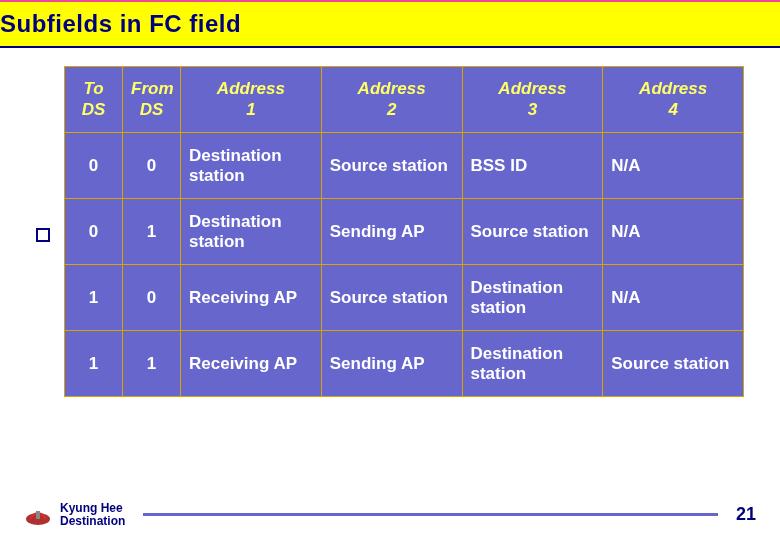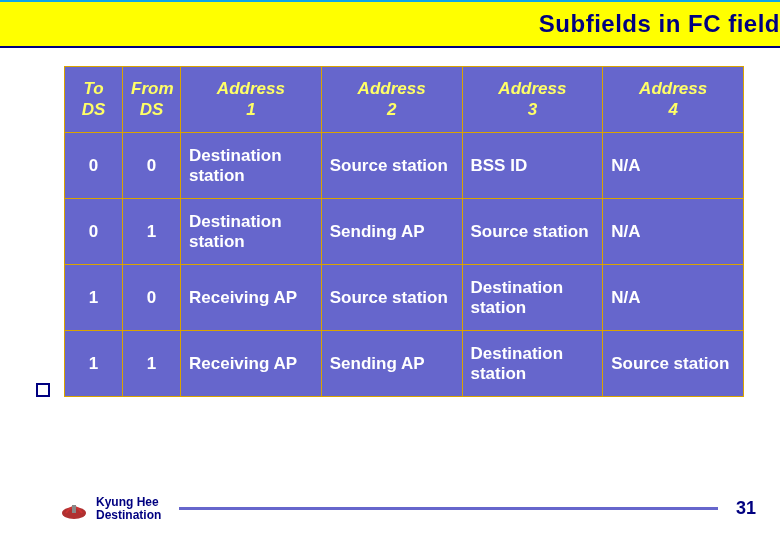--- a/index.html
+++ b/index.html
@@ -7,36 +7,36 @@
     width: 780px;
     height: 540px;
     background: #ffffff;
     font-family: Arial, Helvetica, sans-serif;
     position: relative;
     overflow: hidden;
   }
   .title-bar {
     background: #ffff00;
     height: 48px;
-    border-top: 2px solid #0ea5e9;
+    border-top: 2px solid #ec4899;
     border-bottom: 2px solid #000080;
     display: flex;
     align-items: center;
-    justify-content: flex-end;
+    justify-content: flex-start;
   }
   .title-text {
     color: #000080;
     font-size: 24px;
     font-weight: bold;
     letter-spacing: 0.5px;
   }
   .content {
     padding: 18px 36px 0 36px;
     display: flex;
-    align-items: flex-end;
+    align-items: center;
     border-radius: 22px;
   }
   .bullet {
     width: 14px;
     height: 14px;
     border: 2px solid #000080;
     margin-right: 14px;
     margin-top: 6px;
     flex: 0 0 auto;
   }
@@ -73,25 +73,24 @@
     line-height: 1.15;
     height: 66px;
   }
   td.ds {
     text-align: center;
   }
   .footer {
     position: absolute;
     left: 0;
     right: 0;
-    bottom: 18px;
+    bottom: 12px;
     display: flex;
     align-items: center;
     padding: 0 24px;
-    margin-left: 36px;
   }
   .logo {
     width: 28px;
     height: 24px;
     margin-right: 8px;
     flex: 0 0 auto;
   }
   .uni {
     color: #000080;
     font-size: 12px;
@@ -182,14 +181,14 @@
   <svg class="logo" viewBox="0 0 28 24">
     <ellipse cx="14" cy="16" rx="12" ry="6" fill="#b03030"></ellipse>
     <path d="M6 16 Q14 4 22 16" fill="none" stroke="#cc3333" stroke-width="2"></path>
     <rect x="12" y="8" width="4" height="8" fill="#888"></rect>
   </svg>
   <div class="uni">
     <div>Kyung Hee</div>
     <div>Destination</div>
   </div>
   <div class="hr"></div>
-  <div class="pagenum">31</div>
+  <div class="pagenum">21</div>
 </div>
 
 </body></html>

